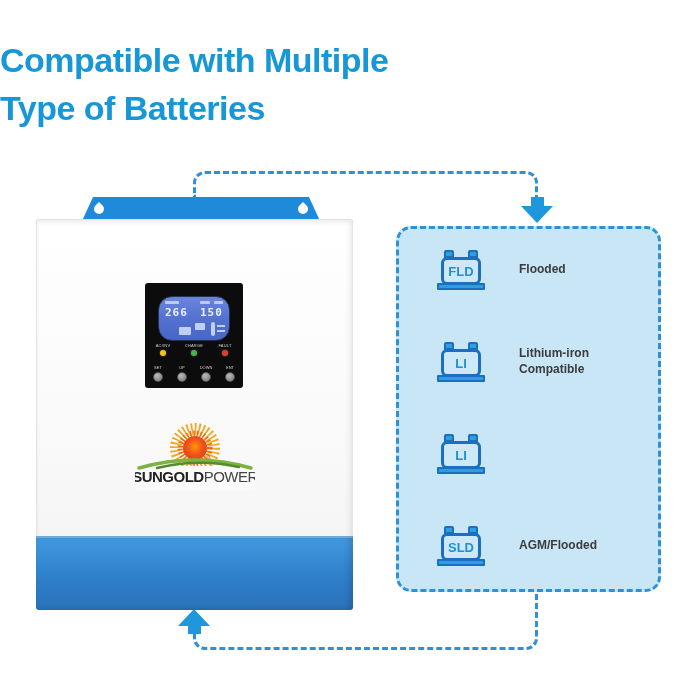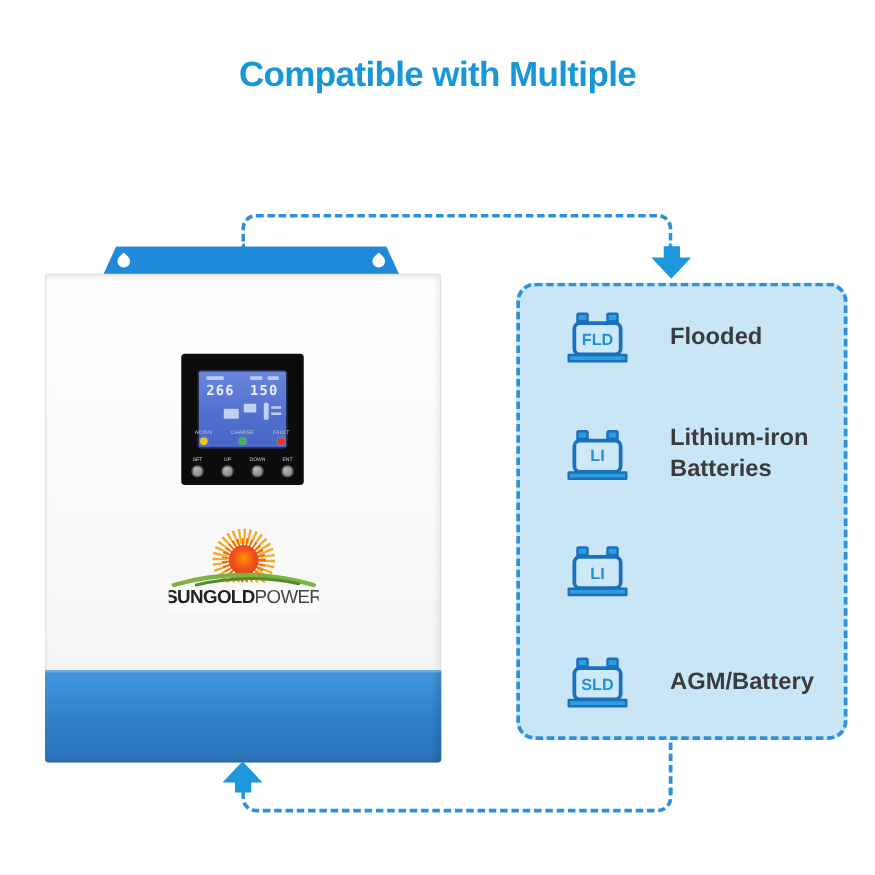--- a/index.html
+++ b/index.html
@@ -1,22 +1,22 @@
 <!DOCTYPE html>
 <html><head>
 <meta charset="utf-8">
 <style>
   * { margin:0; padding:0; box-sizing:border-box; }
   html,body { background:#ffffff; }
   body { font-family:"Liberation Sans", sans-serif; }
   .stage { position:relative; width:700px; height:700px; background:#ffffff; overflow:hidden; }
 
   
-  .title { position:absolute; left:0; top:36px; width:700px; text-align:center;
-           color:#1797d7; font-weight:bold; font-size:28px; line-height:48px; letter-spacing:-0.5px; }
+  .title { position:absolute; left:0; top:36px; width:700px; 
+           color:#1797d7; font-weight:bold; font-size:34px; line-height:48px; letter-spacing:-0.5px; }
 
   
   .conn-top { position:absolute; left:193px; top:171px; width:345px; height:27px;
               border-top:3px dashed #2e91d8; border-left:3px dashed #2e91d8; border-right:3px dashed #2e91d8;
               border-radius:12px 12px 0 0; }
   .arrow-down-stem { position:absolute; left:531px; top:197px; width:13px; height:10px; background:#1e97dc; }
   .arrow-down-head { position:absolute; left:521px; top:206px; width:0; height:0;
               border-left:16px solid transparent; border-right:16px solid transparent;
               border-top:17px solid #1e97dc; }
 
@@ -42,21 +42,21 @@
               background:linear-gradient(180deg,#ffffff 0%,#f9f9f9 60%,#f1f1f1 100%);
               border:1px solid #e3e3e3; border-radius:2px;
               box-shadow:inset -3px 0 5px rgba(0,0,0,0.05), inset 0 3px 4px rgba(0,0,0,0.05); }
   .inv-base { position:absolute; left:36px; top:536px; width:317px; height:74px;
               background:linear-gradient(180deg,#429adf 0%,#2f80cc 55%,#2a72b8 100%);
               border-radius:0 0 3px 3px;
               box-shadow:inset 0 2px 0 rgba(255,255,255,0.25), inset -4px 0 6px rgba(0,0,0,0.15); }
 
   
   .ctrl { position:absolute; left:145px; top:283px; width:98px; height:105px; background:#0c0c0c; border-radius:3px; }
-  .lcd { position:absolute; left:13px; top:13px; width:72px; height:63px; border-radius:3px;
+  .lcd { position:absolute; left:13px; top:13px; width:72px; height:45px; border-radius:14px;
          background:linear-gradient(180deg,#6b85dd 0%,#5270cf 55%,#4866c6 100%);
          border:1px solid #26304f; overflow:hidden; }
   .lcd-bar { position:absolute; height:3px; background:rgba(235,242,255,0.65); border-radius:1px; }
   .lcd-val { position:absolute; top:9px; font-family:"DejaVu Sans Mono", monospace; font-weight:bold;
              font-size:11px; color:#eaf1ff; letter-spacing:1px; }
   .lcd-ico { position:absolute; background:rgba(230,240,255,0.75); }
 
   .led-row { position:absolute; left:0; top:60px; width:98px; display:flex; justify-content:center; gap:7px; }
   .led { display:flex; flex-direction:column; align-items:center; width:24px; }
   .led-label { font-size:4px; color:#cfcfcf; letter-spacing:0.2px; white-space:nowrap; }
@@ -65,41 +65,42 @@
   .btn-row { position:absolute; left:0; top:82px; width:98px; display:flex; justify-content:center; gap:9px; }
   .btn { display:flex; flex-direction:column; align-items:center; width:15px; }
   .btn-label { font-size:4px; color:#cfcfcf; white-space:nowrap; }
   .btn-circle { width:10px; height:10px; border-radius:50%; margin-top:2px;
                 background:radial-gradient(circle at 35% 30%, #b9b9b9, #777777); border:1px solid #555; }
 
   
   .logo-svg { position:absolute; left:135px; top:416px; }
 
   
-  .bat-panel { position:absolute; left:413px; top:226px; width:265px; height:366px;
+  .bat-panel { position:absolute; left:396px; top:226px; width:265px; height:366px;
                background:#c9e6f7; border:3px dashed #2e91d8; border-radius:15px;
                display:flex; flex-direction:column; justify-content:space-between; padding:21px 0 23px 0; }
   .bat-row { display:flex; align-items:center; }
   .bat { width:48px; margin-left:38px; flex:none; }
   .bat-terms { display:flex; justify-content:space-between; padding:0 7px; }
   .bat-term { width:10px; height:8px; background:#2f9ede; border:2px solid #1a6fbe; border-radius:2px 2px 0 0; }
   .bat-body { margin:-1px 4px 0; height:28px; background:#cde9f8; border:3px solid #1a6fbe; border-radius:6px;
               display:flex; align-items:center; justify-content:center;
               font-weight:bold; font-size:13px; color:#1e8fd8; letter-spacing:0; }
   .bat-body.small-text { font-size:11px; letter-spacing:-0.5px; }
   .bat-base { margin-top:-2px; height:7px; background:#2f9ede; border:2px solid #1a6fbe; border-radius:1px; }
-  .bat-label { margin-left:34px; width:126px; font-size:19px; font-weight:bold; color:#3b3b3b; line-height:1.3; }
+  .bat-label { margin-left:34px; width:126px; font-size:12px; font-weight:bold; color:#3b3b3b; line-height:1.3; }
 </style>
 </head>
 <body>
 
 <div class="stage">
 
   <div class="title">
     <div>Compatible with Multiple</div>
+    <div>Type of Batteries</div>
   </div>
 
   <div class="conn-top"></div>
   <div class="arrow-down-stem"></div>
   <div class="arrow-down-head"></div>
 
   <div class="conn-bot-right"></div>
   <div class="conn-bot"></div>
   <div class="arrow-up-head"></div>
   <div class="arrow-up-stem"></div>
@@ -200,21 +201,21 @@
 
     <div class="bat-row">
       <div class="bat">
         <div class="bat-terms">
             <div class="bat-term"></div>
             <div class="bat-term"></div>
           </div>
         <div class="bat-body">LI</div>
         <div class="bat-base"></div>
       </div>
-      <div class="bat-label">Lithium-iron Batteries</div>
+      <div class="bat-label">Lithium-iron Compatible</div>
     </div>
 
     <div class="bat-row">
       <div class="bat">
         <div class="bat-terms">
             <div class="bat-term"></div>
             <div class="bat-term"></div>
           </div>
         <div class="bat-body">LI</div>
         <div class="bat-base"></div>
@@ -223,18 +224,18 @@
 
     <div class="bat-row">
       <div class="bat">
         <div class="bat-terms">
             <div class="bat-term"></div>
             <div class="bat-term"></div>
           </div>
         <div class="bat-body">SLD</div>
         <div class="bat-base"></div>
       </div>
-      <div class="bat-label">AGM/Battery</div>
+      <div class="bat-label">AGM/Flooded</div>
     </div>
 
 
   </div>
 </div>
 
 </body></html>

